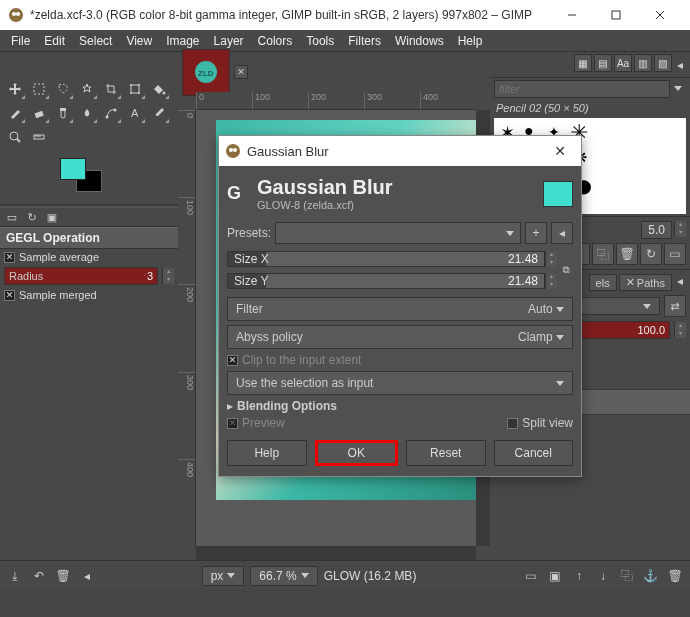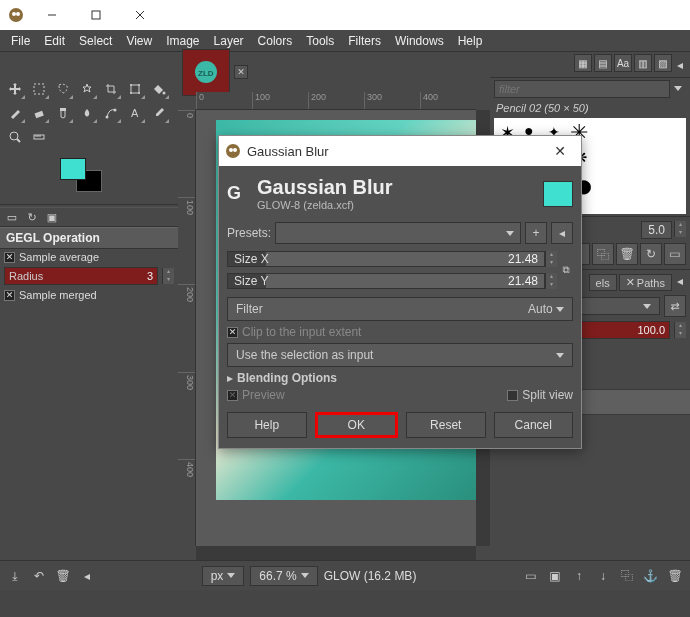--- a/index.html
+++ b/index.html
@@ -114,20 +114,21 @@
 </style>
 </head>
 <body>
 
 <div class="titlebar">
   <svg class="logo" viewBox="0 0 16 16">
       <circle cx="8" cy="8" r="7" fill="#8a6d3b"></circle>
       <circle cx="6" cy="7" r="2" fill="#fff"></circle>
       <circle cx="10" cy="7" r="2" fill="#fff"></circle>
     </svg>
+  <span class="title">*zelda.xcf-3.0 (RGB color 8-bit gamma integer, GIMP built-in sRGB, 2 layers) 997x802 – GIMP</span>
   <span class="winbtn">
       <svg viewBox="0 0 10 10">
         <line x1="1" y1="5" x2="9" y2="5" stroke="#333"></line>
       </svg>
     </span>
   <span class="winbtn">
       <svg viewBox="0 0 10 10">
         <rect x="1" y="1" width="8" height="8" fill="none" stroke="#333"></rect>
       </svg>
     </span>
@@ -496,20 +497,21 @@
             </div>
           <div class="spin">
               <div>▴</div>
               <div>▾</div>
             </div>
         </div>
       </div>
       <div class="link">⧉</div>
     </div>
     <div class="linebtn"><span>Filter</span><span class="sp2"></span><span>Auto</span>&nbsp;<span class="chev"></span></div>
+    <div class="linebtn"><span>Abyss policy</span><span class="sp2"></span><span>Clamp</span>&nbsp;<span class="chev"></span></div>
     <div class="drow">
         <span class="chk">✕</span>
         <label style="color:#888">Clip to the input extent</label>
       </div>
     <div class="linebtn">
         <span>Use the selection as input</span>
         <span class="sp2"></span>
         <span class="chev"></span>
       </div>
     <div class="drow">

